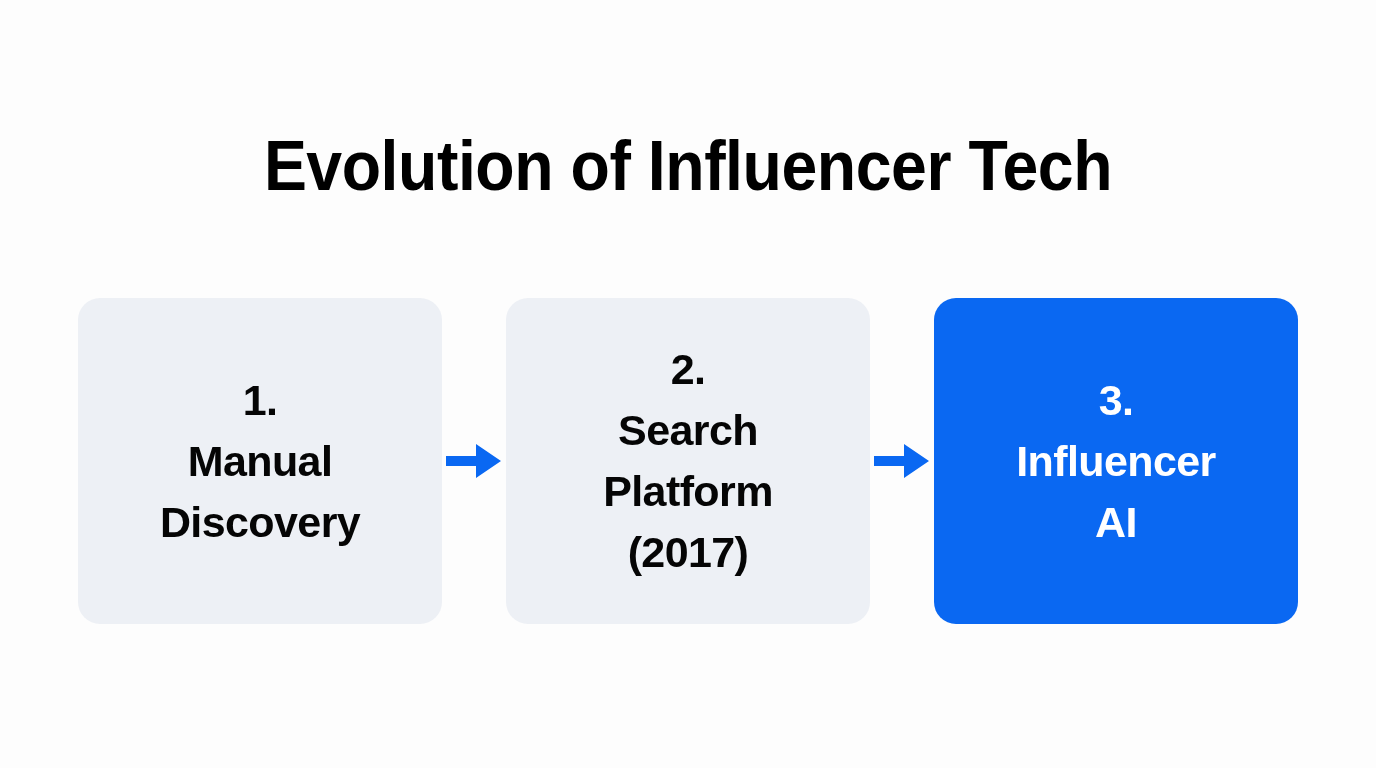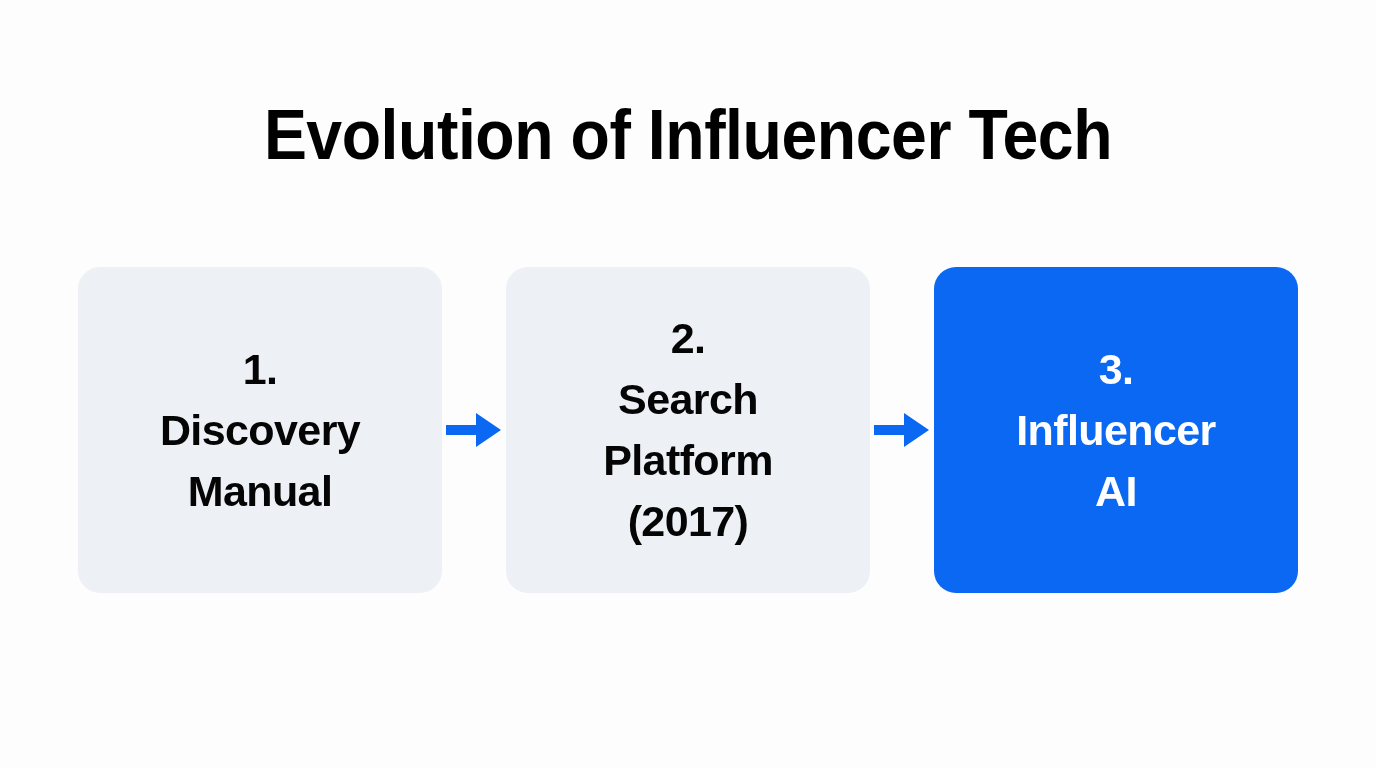--- a/index.html
+++ b/index.html
@@ -14,20 +14,21 @@
     overflow: hidden;
     position: relative;
   }
 
   .slide {
     position: absolute;
     inset: 0;
     display: flex;
     flex-direction: column;
     align-items: center;
+    margin-top: 31px;
   }
 
   
   .title {
     position: absolute;
     top: 92px;
     left: 0;
     right: 0;
     text-align: center;
     font-family: "Liberation Sans Narrow", "Liberation Sans", sans-serif;
@@ -104,22 +105,22 @@
 <body>
 
 <div class="slide">
 
   <div class="title">Evolution of Influencer Tech</div>
 
   <div class="flow">
 
     <div class="card neutral">
       <div class="card-line">1.</div>
+      <div class="card-line">Manual</div>
       <div class="card-line">Discovery</div>
-      <div class="card-line">Manual</div>
     </div>
 
     <div class="arrow">
       <svg width="56" height="40" viewBox="0 0 56 40" aria-hidden="true">
         <path d="M0 15 H30 V3 L55 20 L30 37 V25 H0 Z" fill="#0a68f2"></path>
       </svg>
     </div>
 
     <div class="card neutral">
       <div class="card-line">2.</div>

